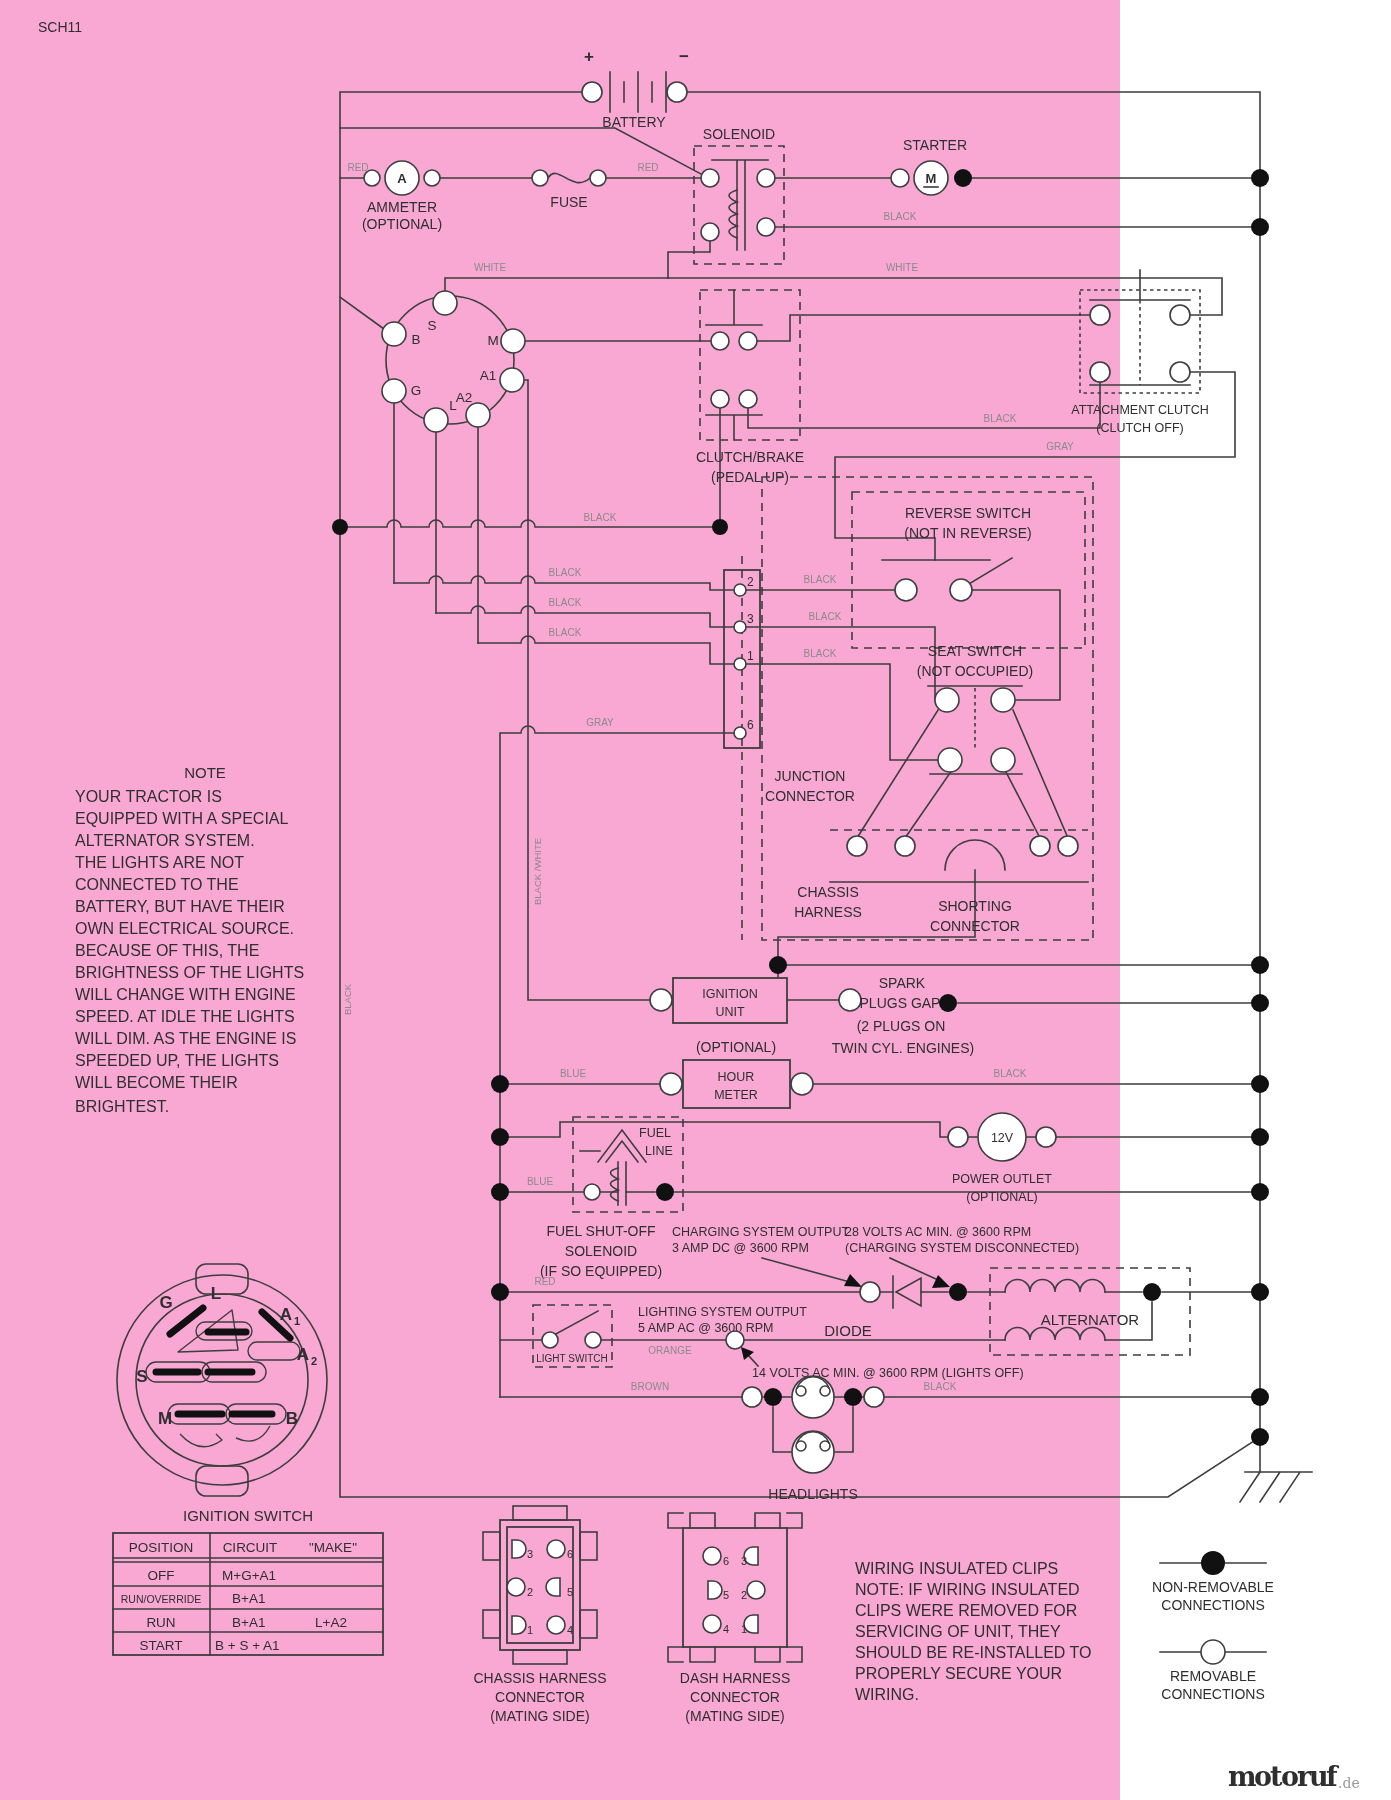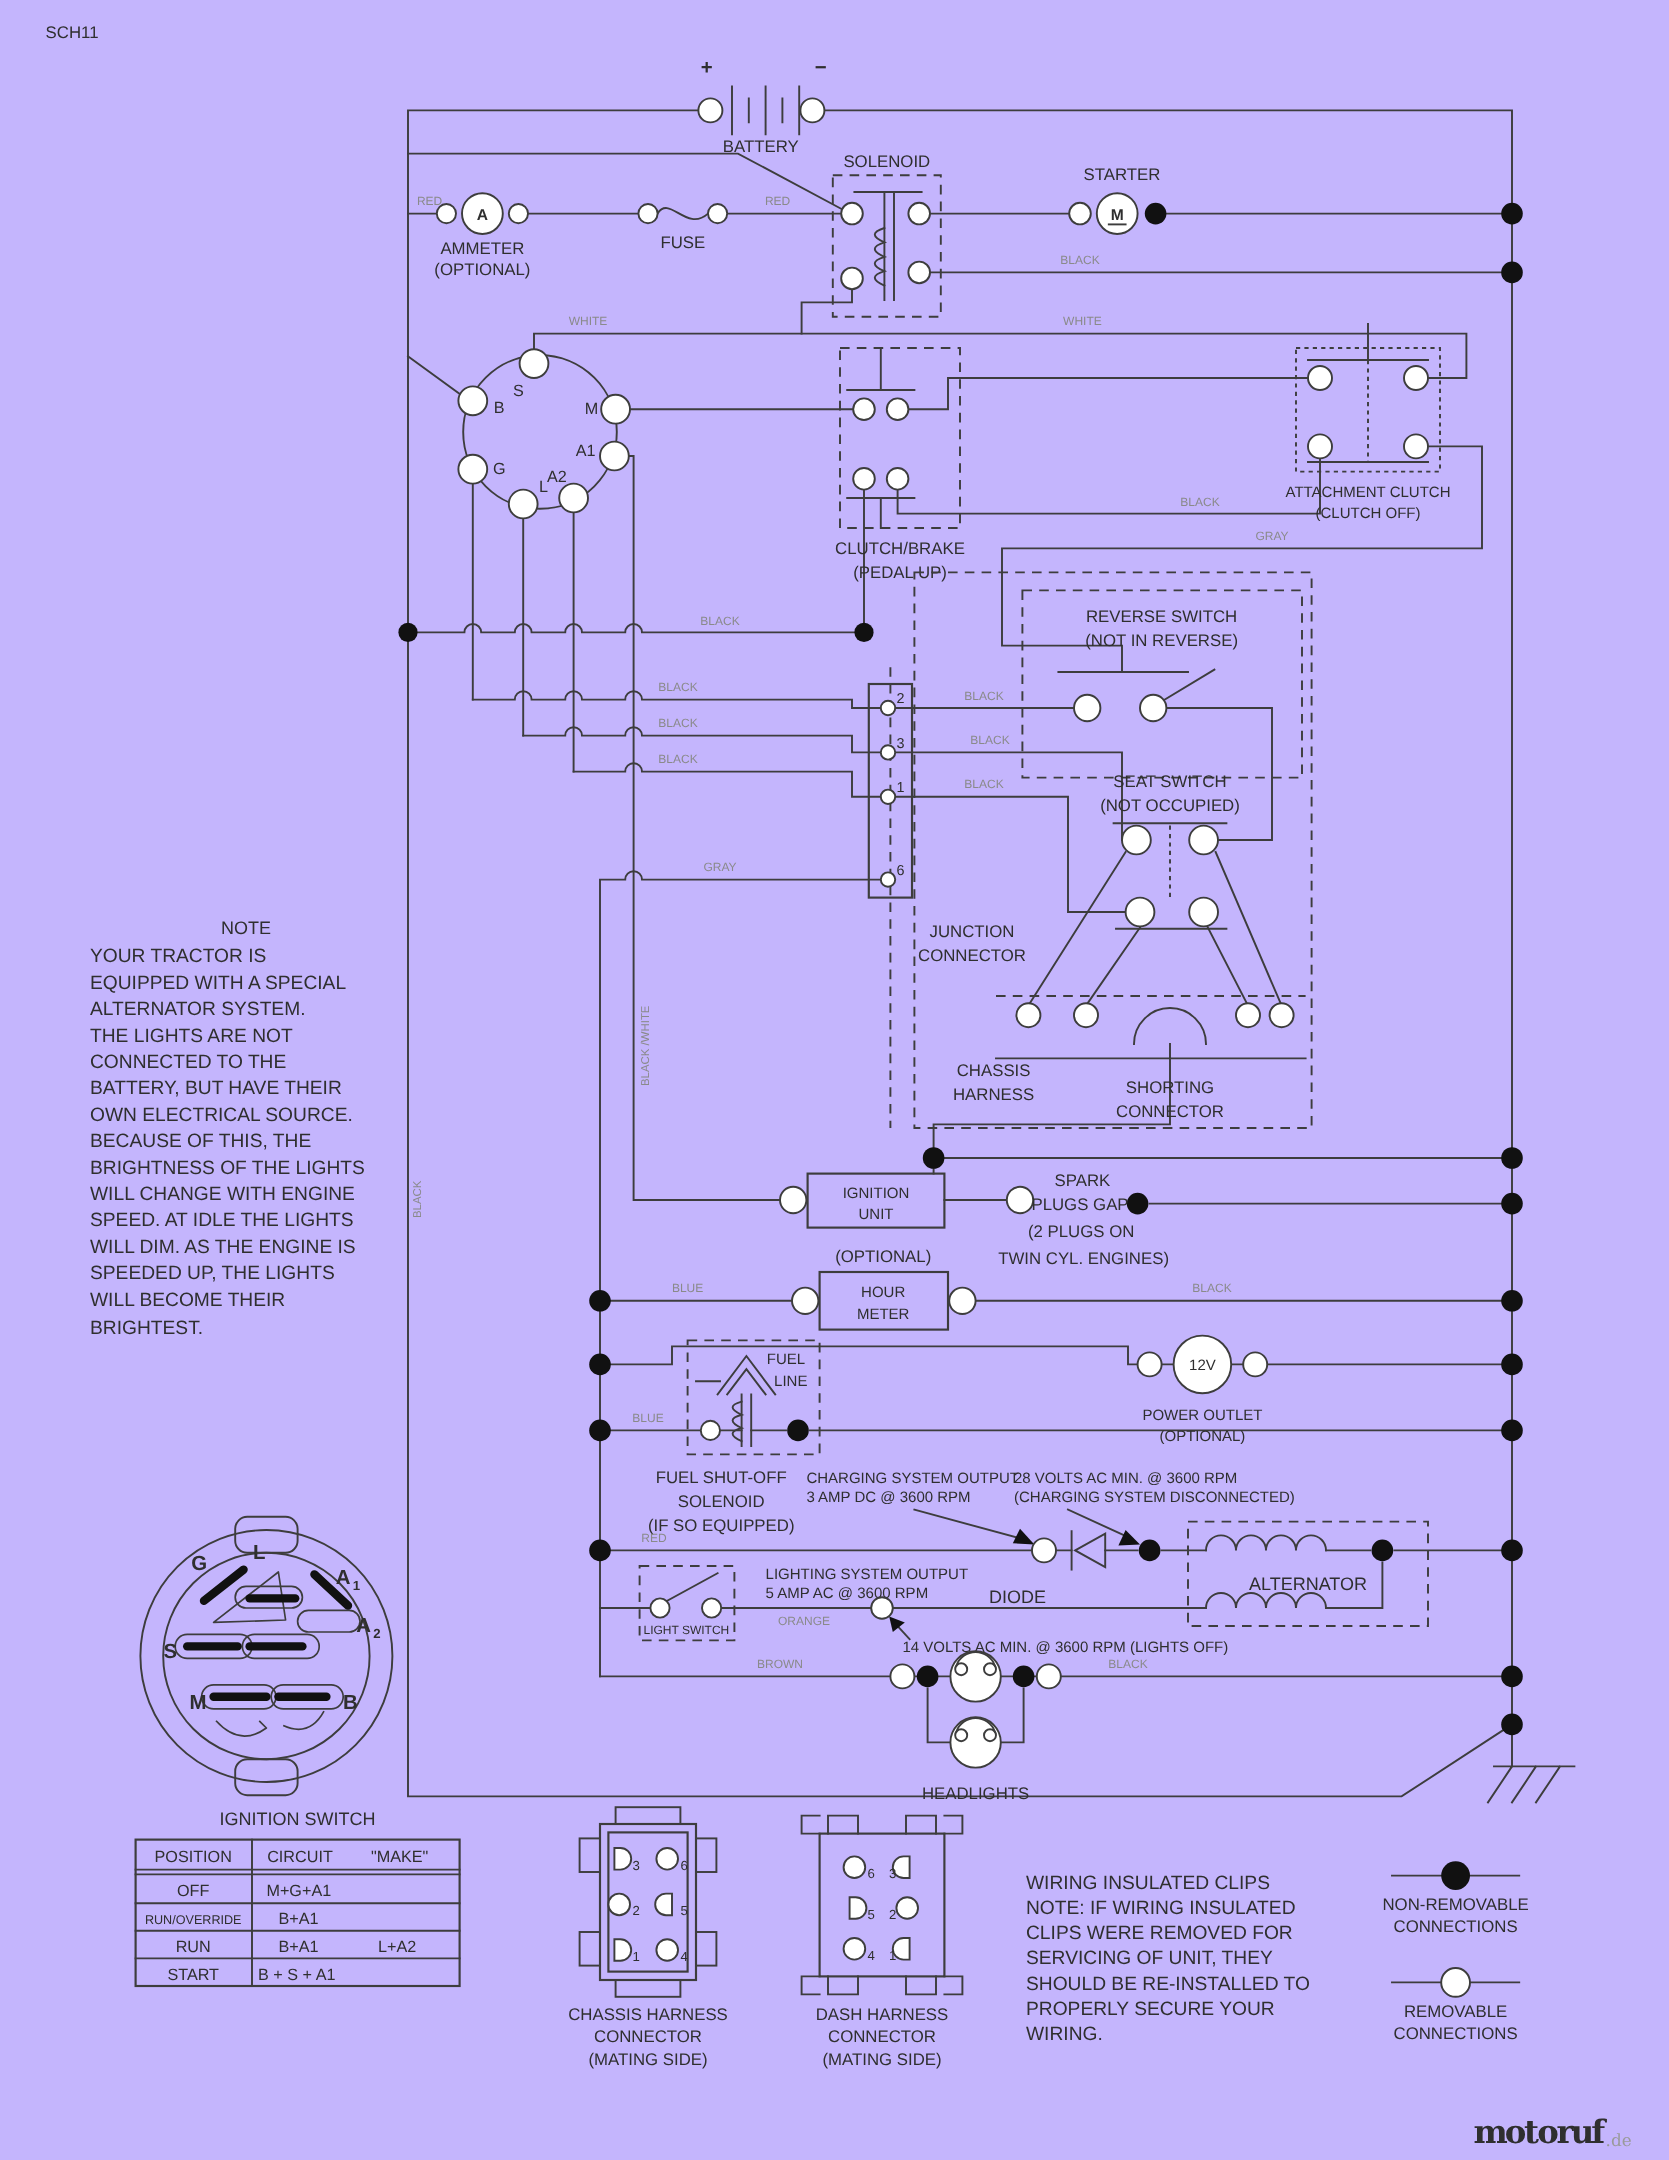--- a/index.html
+++ b/index.html
@@ -1,16 +1,16 @@
 <!DOCTYPE html>
 <html><head>
 <meta charset="utf-8">
 <style>
   html,body{margin:0;padding:0;background:#fff;}
-  #page{width:1391px;height:1800px;position:relative;background:#c4b5fd;font-family:"Liberation Sans",sans-serif;}
+  #page{width:1120px;height:1800px;position:relative;background:#f9a8d4;font-family:"Liberation Sans",sans-serif;}
   svg{position:absolute;left:0;top:0;}
   .w{stroke:#3d3d3d;stroke-width:1.6;fill:none;stroke-linecap:square;}
   .wd{stroke:#3d3d3d;stroke-width:1.6;fill:none;stroke-dasharray:8,6;}
   .wd2{stroke:#3d3d3d;stroke-width:1.6;fill:none;stroke-dasharray:3.5,3.5;}
   .bar{stroke:#111;stroke-width:7;stroke-linecap:round;fill:none;}
   .slot{stroke:#3d3d3d;stroke-width:1.4;fill:none;stroke-linejoin:round;}
   .dot{fill:#111;stroke:none;}
   .oc{fill:#fff;stroke:#3d3d3d;stroke-width:1.6;}
   .box{fill:none;stroke:#3d3d3d;stroke-width:1.8;}
   text{fill:#2f2f2f;}

